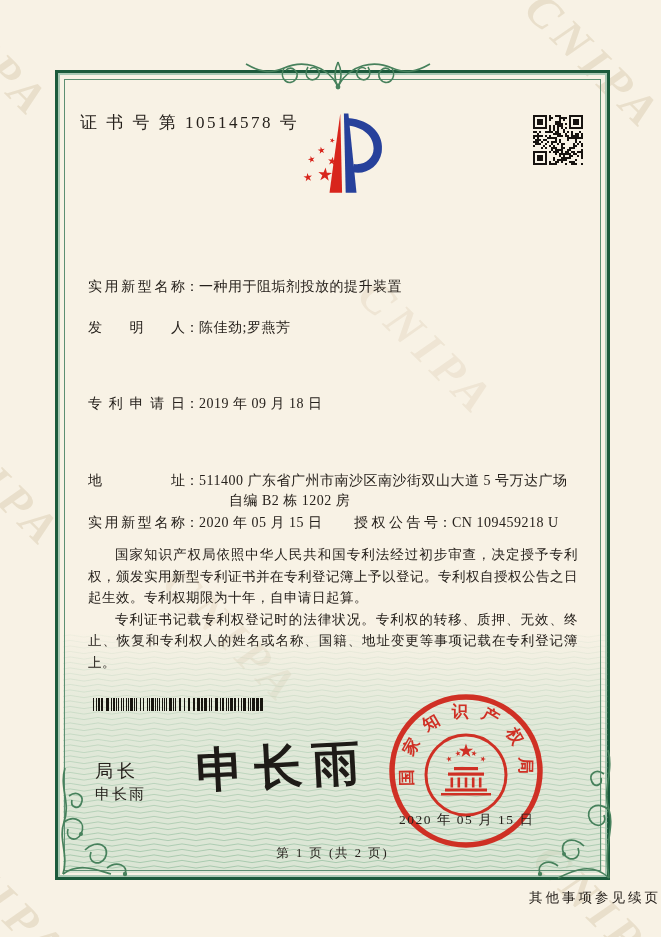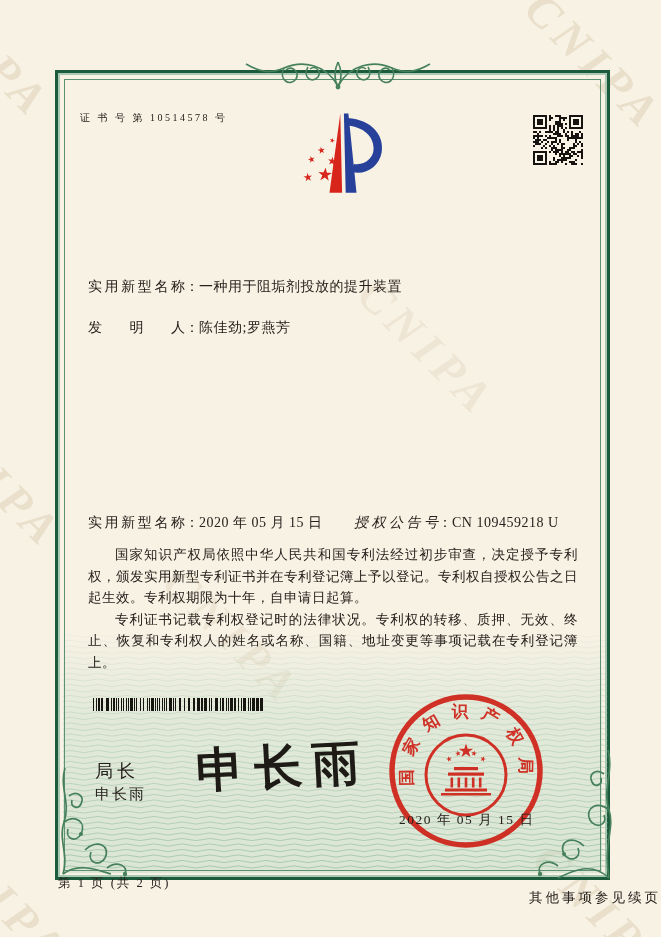--- a/index.html
+++ b/index.html
@@ -17,50 +17,50 @@
          box-sizing:border-box;z-index:1;}
   .frame::before{content:"";position:absolute;inset:0;border:2px solid #a9c9b4;pointer-events:none;}
   .frame::after{content:"";position:absolute;inset:6px;border:1px solid #5d8f72;pointer-events:none;}
 
   .tint{position:absolute;left:5px;right:5px;bottom:4px;height:240px;z-index:0;
         background:linear-gradient(180deg,rgba(205,226,208,0) 0%,rgba(199,222,203,0.45) 35%,rgba(194,219,199,0.55) 100%);}
   .waves{position:absolute;left:5px;bottom:4px;z-index:0;display:block;}
 
   .content{position:absolute;inset:0;z-index:2;color:#26211c;}
 
-  .cert-number{position:absolute;left:22px;top:38px;font-size:10px;letter-spacing:2.5px;font-family:Liberation Serif, serif;}
+  .cert-number{position:absolute;left:22px;top:38px;font-size:17px;letter-spacing:2.5px;font-family:Liberation Serif, serif;}
   .logo{position:absolute;left:238px;top:36px;width:94px;height:90px;}
   .qr{position:absolute;left:475px;top:42px;width:50px;height:50px;}
   .title{position:absolute;left:0;right:0;top:126px;text-align:center;font-size:30px;font-weight:bold;
          letter-spacing:9px;color:#1d1a16;}
 
   .frow{position:absolute;left:30px;right:24px;font-size:14px;white-space:nowrap;}
   .flabel{display:inline-block;width:97px;text-align:justify;text-align-last:justify;vertical-align:top;}
   .fcolon{display:inline-block;width:14px;}
   .fvalue{letter-spacing:0.5px;}
   .addr2{position:absolute;left:141px;top:20px;letter-spacing:0.5px;}
   .pair2{position:absolute;left:266px;top:0;}
-  .pair2 .flabel{width:84px;font-style:italic;}
+  .pair2 .flabel{width:84px;}
 
   .legal{position:absolute;left:30px;top:471px;width:490px;font-size:13.5px;line-height:21.5px;
          text-align:justify;color:#26211c;}
   .legal p{margin:0;text-indent:2em;letter-spacing:0.5px;}
 
   .barcode{position:absolute;left:35px;top:625px;width:172px;height:13px;}
   .barcode span{position:absolute;top:0;bottom:0;background:#17150f;}
 
   .director-title{position:absolute;left:37px;top:686px;font-size:18px;letter-spacing:4px;}
   .director-name{position:absolute;left:37px;top:712px;font-size:15px;letter-spacing:2px;}
   .signature{position:absolute;left:138px;top:662px;font-size:48px;letter-spacing:10px;color:#1e1b17;
              transform:rotate(-3deg);font-weight:bold;white-space:nowrap;}
 
   .seal{position:absolute;left:326px;top:616px;width:164px;height:164px;opacity:0.93;}
   .seal-date{position:absolute;left:341px;top:738px;font-size:13.5px;letter-spacing:1.5px;color:#26211c;z-index:4;}
 
-  .page-number{position:absolute;left:0;right:0;top:802px;font-size:12.5px;letter-spacing:2px;}
+  .page-number{position:absolute;left:0;right:0;top:772px;text-align:center;font-size:12.5px;letter-spacing:2px;}
   .note{position:absolute;left:0;right:0;top:889px;text-align:right;font-size:13.5px;letter-spacing:3px;
         color:#26211c;z-index:2;margin-left:35px;}
 
   .ornament{position:absolute;z-index:3;pointer-events:none;}
 </style>
 </head>
 <body>
 
 <div id="page">
 
@@ -356,20 +356,27 @@
           <rect x="2" y="20" width="3" height="3" fill="#171310"></rect>
         </svg>
 
 
       <div class="frow" style="top:205px">
         <span class="flabel">实用新型名称</span><span class="fcolon">：</span><span class="fvalue">一种用于阻垢剂投放的提升装置</span>
       </div>
       <div class="frow" style="top:246px">
         <span class="flabel">发明人</span><span class="fcolon">：</span><span class="fvalue">陈佳劲;罗燕芳</span>
       </div>
+      <div class="frow" style="top:322px">
+        <span class="flabel">专利申请日</span><span class="fcolon">：</span><span class="fvalue">2019 年 09 月 18 日</span>
+      </div>
+      <div class="frow" style="top:399px;height:42px">
+        <span class="flabel">地址</span><span class="fcolon">：</span><span class="fvalue">511400 广东省广州市南沙区南沙街双山大道 5 号万达广场</span>
+        <span class="addr2">自编 B2 栋 1202 房</span>
+      </div>
       <div class="frow" style="top:441px">
         <span class="flabel">实用新型名称</span><span class="fcolon">：</span><span class="fvalue">2020 年 05 月 15 日</span>
         <span class="pair2">
           <span class="flabel">授权公告号</span><span class="fcolon">：</span><span class="fvalue">CN 109459218 U</span>
         </span>
       </div>
 
       <div class="legal">
         <p>国家知识产权局依照中华人民共和国专利法经过初步审查，决定授予专利权，颁发实用新型专利证书并在专利登记簿上予以登记。专利权自授权公告之日起生效。专利权期限为十年，自申请日起算。</p>
         <p>专利证书记载专利权登记时的法律状况。专利权的转移、质押、无效、终止、恢复和专利权人的姓名或名称、国籍、地址变更等事项记载在专利登记簿上。</p>

